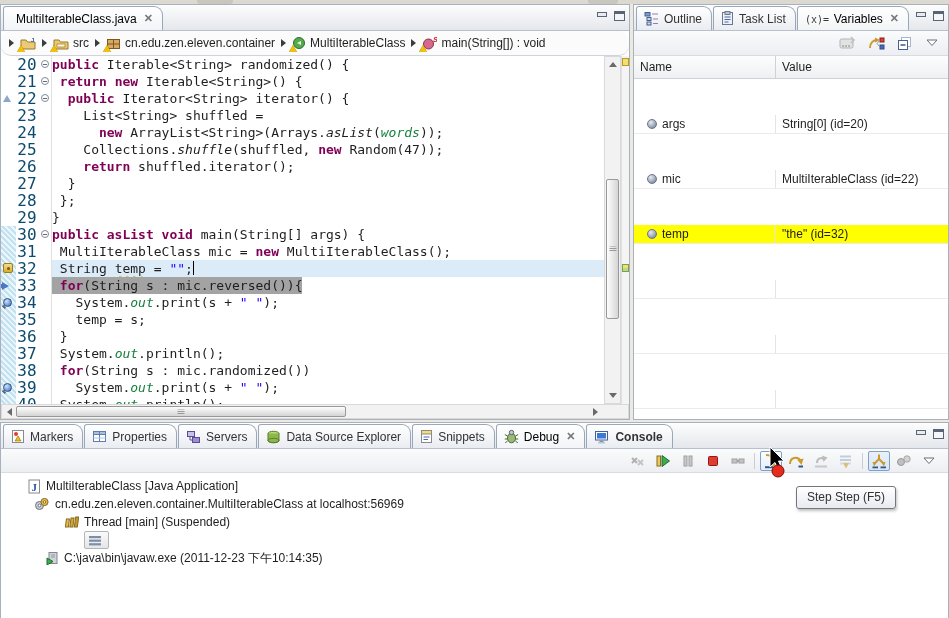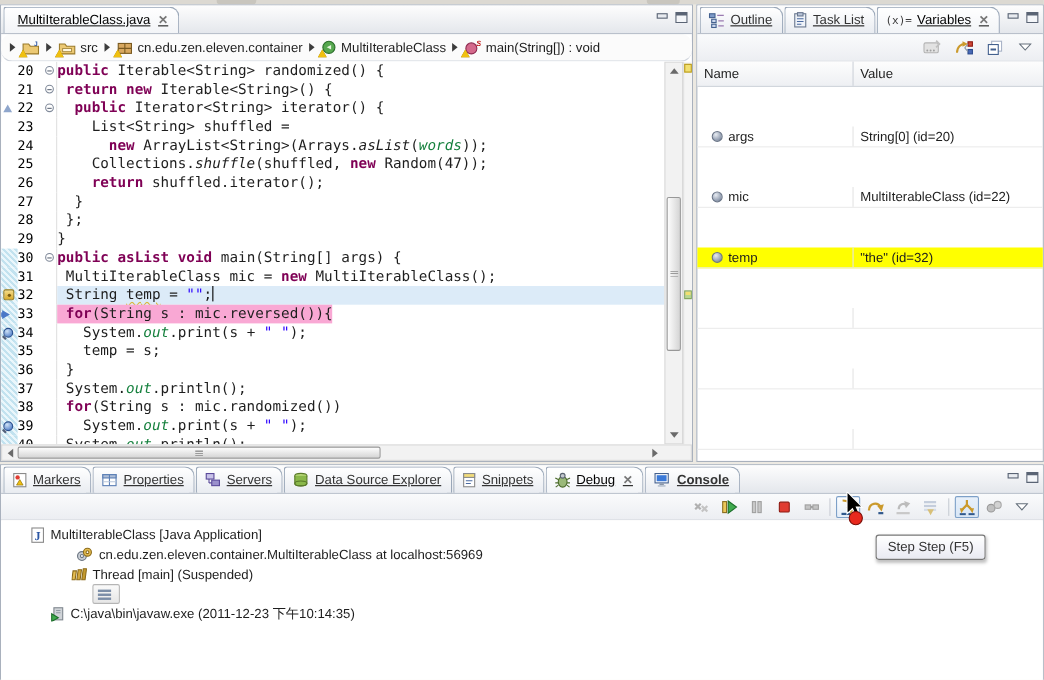--- a/index.html
+++ b/index.html
@@ -5,21 +5,21 @@
   * { margin:0; padding:0; box-sizing:border-box; }
   html,body { width:949px; height:618px; overflow:hidden; }
   body { position:relative; background:#ece9e2; font-family:"Liberation Sans",sans-serif; font-size:12px; color:#1e1e1e; }
 
   .panel { position:absolute; background:#fff; border:1px solid #a9b1bd; display:flex; flex-direction:column; }
   #editor-panel { left:0; top:4px; width:630px; height:416px; }
   #right-panel  { left:633px; top:4px; width:316px; height:416px; }
   #bottom-panel { left:0; top:422px; width:949px; height:250px; }
 
   
-  .tabrow { height:26px; flex:0 0 26px; display:flex; align-items:center; background:linear-gradient(#fdfdfd,#e4e7ec); border-bottom:1px solid #b9c0cb; padding-left:2px; position:relative;text-decoration:underline; }
+  .tabrow { height:26px; flex:0 0 26px; display:flex; align-items:flex-end; background:linear-gradient(#fdfdfd,#e4e7ec); border-bottom:1px solid #b9c0cb; padding-left:2px; position:relative; }
   .tab { display:inline-flex; align-items:center; gap:5px; height:24px; padding:0 9px 0 7px; margin-right:1px;
          border:1px solid #9aa7b8; border-bottom:none; border-radius:3px 9px 0 0;
          background:linear-gradient(#ffffff,#e9ecf1); color:#333; white-space:nowrap; }
   .tab.active { background:linear-gradient(#ffffff,#f2f4f7); color:#000; }
   .tab .close { color:#777; font-size:11px; margin-left:2px; font-weight:bold; }
   .tab.boldlbl .lbl { font-weight:bold; }
   .winbtns { position:absolute; right:4px; top:6px; display:flex; gap:7px; }
   .btn-min { width:11px; height:10px; position:relative; }
   .btn-min::after { content:""; position:absolute; left:1px; top:1px; width:8px; height:3px; border:1px solid #5a6474; background:#e8ebf0; }
   .btn-max { width:11px; height:10px; border:1px solid #5a6474; border-top-width:3px; background:#f4f6f9; }
@@ -27,27 +27,27 @@
   
   #breadcrumb { height:25px; flex:0 0 25px; display:flex; align-items:center; background:#fbfbfb; border-bottom:1px solid #cfd4dc; padding-left:4px; gap:2px; white-space:nowrap; overflow:hidden;border-radius:10px; }
   .bc-sep { width:0; height:0; border-left:5px solid #3c3c3c; border-top:4px solid transparent; border-bottom:4px solid transparent; margin:0 4px; }
   .bc-item { display:inline-flex; align-items:center; gap:4px; }
 
   #editor-body { flex:1; display:flex; position:relative; overflow:hidden; }
   #code-scroll { position:absolute; left:0; top:0; right:25px; bottom:0; overflow:hidden; background:#fff; }
   .cl { display:flex; height:17px; line-height:17px; font-family:"DejaVu Sans Mono","Liberation Mono",monospace; font-size:13px; }
   .mk { flex:0 0 15px; position:relative; }
   .mk.hatch { background:repeating-linear-gradient(45deg,#c2e2ef 0 2px,#eaf6fb 2px 4px); }
-  .ln { flex:0 0 24px; text-align:left; padding-right:2px; color:#000000; font-size:12px; }
+  .ln { flex:0 0 24px; text-align:center; padding-right:2px; color:#0c4a6e; font-size:16px; }
   .fold { flex:0 0 12px; position:relative; border-right:1px solid #e0e0e0; }
   .fold .fc { position:absolute; left:1px; top:4px; width:8px; height:8px; border:1px solid #808a9a; border-radius:50%; background:#fff; }
   .fold .fc::after { content:""; position:absolute; left:1px; top:3px; width:4px; height:1px; background:#606a7a; }
   .ct { flex:1; white-space:pre; position:relative; }
   .ct.hl-blue { background:#dcebf8; }
-  .hl-green { background:#f9a8d4; display:inline-block; }
+  .hl-green { background:#a3a3a3; display:inline-block; }
   .tk-kw { color:#7f0055; font-weight:bold; }
   .tk-str { color:#2a00ff; }
   .tk-sf { color:#15803d; font-style:italic; }
   .tk-sm { font-style:italic; }
   .tk-occ { text-decoration:underline wavy #d8b83c 1px; text-underline-offset:2px; }
   .caret { display:inline-block; width:1.5px; height:14px; background:#000; vertical-align:-2px; }
 
   .m-arrow { position:absolute; left:1px; top:5px; width:0; height:0; border-left:7px solid #4a78c8; border-top:4px solid transparent; border-bottom:4px solid transparent; }
   .m-arrow::before { content:""; position:absolute; left:-10px; top:-2px; width:4px; height:4px; background:#4a78c8; }
   .m-bp { position:absolute; left:2px; top:4px; width:9px; height:9px; border-radius:50%; border:1px solid #2a508e; background:radial-gradient(circle at 35% 30%,#cfe2f6,#3a6cc0); }
@@ -714,21 +714,21 @@
   <div id="debug-content" style="padding-top: 4px;">
       <div class="trow" style="padding-left: 26px;">
         <span class="ic">
           <svg width="14" height="15">
             <rect x="2" y="1" width="10.5" height="13" fill="#fff" stroke="#8a8a8a"></rect>
             <text x="7.2" y="11.5" font-size="11" font-weight="bold" fill="#2b56a4" text-anchor="middle" font-family="Liberation Serif,serif">J</text>
           </svg>
         </span>
         <span>MultiIterableClass [Java Application]</span>
       </div>
-      <div class="trow" style="padding-left: 68px;">
+      <div class="trow" style="padding-left: 33px;">
         <span class="ic">
           <svg width="16" height="14">
             <circle cx="5.5" cy="8.5" r="4" fill="#c8cdd4" stroke="#6a7480"></circle>
             <circle cx="5.5" cy="8.5" r="1.4" fill="#fff" stroke="#6a7480"></circle>
             <circle cx="10.5" cy="5" r="3.6" fill="#e4bc50" stroke="#8a6a1a"></circle>
             <circle cx="10.5" cy="5" r="1.3" fill="#fff" stroke="#8a6a1a"></circle>
           </svg>
         </span>
         <span>cn.edu.zen.eleven.container.MultiIterableClass at localhost:56969</span>
       </div>

